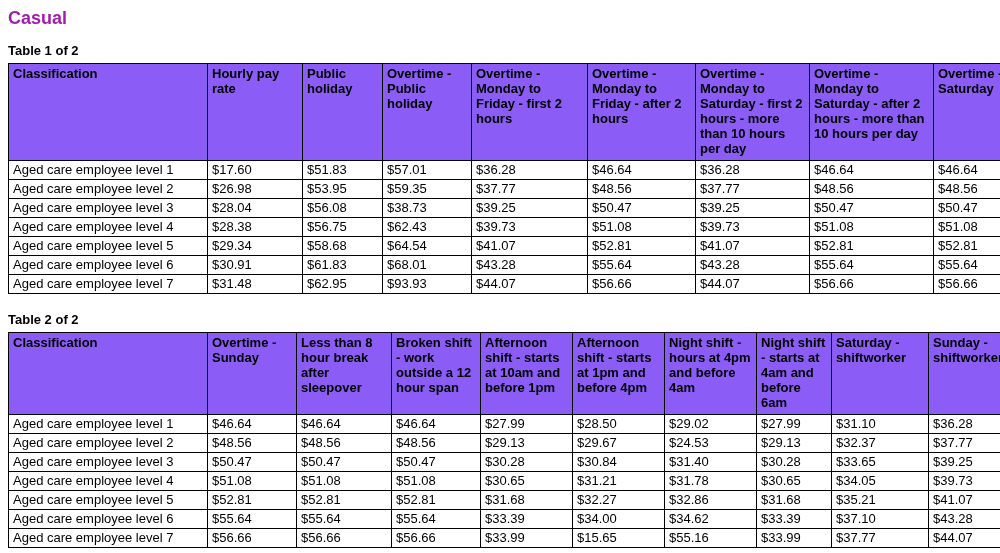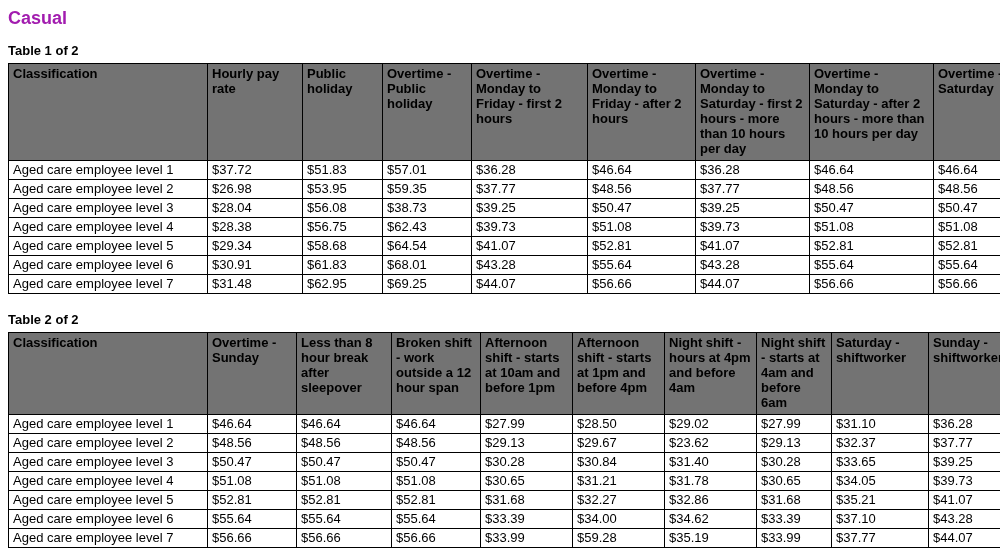--- a/index.html
+++ b/index.html
@@ -35,21 +35,21 @@
   table.rates th,
   table.rates td {
     border: 1px solid #000000;
     text-align: left;
     vertical-align: top;
     padding: 1px 4px;
     overflow: hidden;
     word-wrap: break-word;
   }
   table.rates th {
-    background: #737373;
+    background: #8b5cf6;
     font-weight: bold;
     padding: 2px 4px 4px 4px;
   }
   table.rates td {
     height: 16px;
   }
   
   table.t1 th:nth-child(1) { width: 190px; }
   table.t1 th:nth-child(2) { width: 86px; }
   table.t1 th:nth-child(3) { width: 71px; }
@@ -90,21 +90,21 @@
           <th>Overtime - Monday to Friday - first 2 hours</th>
           <th>Overtime - Monday to Friday - after 2 hours</th>
           <th>Overtime - Monday to Saturday - first 2 hours - more than 10 hours per day</th>
           <th>Overtime - Monday to Saturday - after 2 hours - more than 10 hours per day</th>
           <th>Overtime - Saturday</th>
         </tr>
       </thead>
       <tbody>
         <tr>
           <td>Aged care employee level 1</td>
-          <td>$37.72</td>
+          <td>$17.60</td>
           <td>$51.83</td>
           <td>$57.01</td>
           <td>$36.28</td>
           <td>$46.64</td>
           <td>$36.28</td>
           <td>$46.64</td>
           <td>$46.64</td>
         </tr>
         <tr>
           <td>Aged care employee level 2</td>
@@ -158,21 +158,21 @@
           <td>$43.28</td>
           <td>$55.64</td>
           <td>$43.28</td>
           <td>$55.64</td>
           <td>$55.64</td>
         </tr>
         <tr>
           <td>Aged care employee level 7</td>
           <td>$31.48</td>
           <td>$62.95</td>
-          <td>$69.25</td>
+          <td>$93.93</td>
           <td>$44.07</td>
           <td>$56.66</td>
           <td>$44.07</td>
           <td>$56.66</td>
           <td>$56.66</td>
         </tr>
       </tbody>
     </table>
 
   <p class="table-caption">Table 2 of 2</p>
@@ -205,21 +205,21 @@
           <td>$31.10</td>
           <td>$36.28</td>
         </tr>
         <tr>
           <td>Aged care employee level 2</td>
           <td>$48.56</td>
           <td>$48.56</td>
           <td>$48.56</td>
           <td>$29.13</td>
           <td>$29.67</td>
-          <td>$23.62</td>
+          <td>$24.53</td>
           <td>$29.13</td>
           <td>$32.37</td>
           <td>$37.77</td>
         </tr>
         <tr>
           <td>Aged care employee level 3</td>
           <td>$50.47</td>
           <td>$50.47</td>
           <td>$50.47</td>
           <td>$30.28</td>
@@ -264,22 +264,22 @@
           <td>$33.39</td>
           <td>$37.10</td>
           <td>$43.28</td>
         </tr>
         <tr>
           <td>Aged care employee level 7</td>
           <td>$56.66</td>
           <td>$56.66</td>
           <td>$56.66</td>
           <td>$33.99</td>
-          <td>$59.28</td>
-          <td>$35.19</td>
+          <td>$15.65</td>
+          <td>$55.16</td>
           <td>$33.99</td>
           <td>$37.77</td>
           <td>$44.07</td>
         </tr>
       </tbody>
     </table>
 
 </div>
 
 </body></html>

